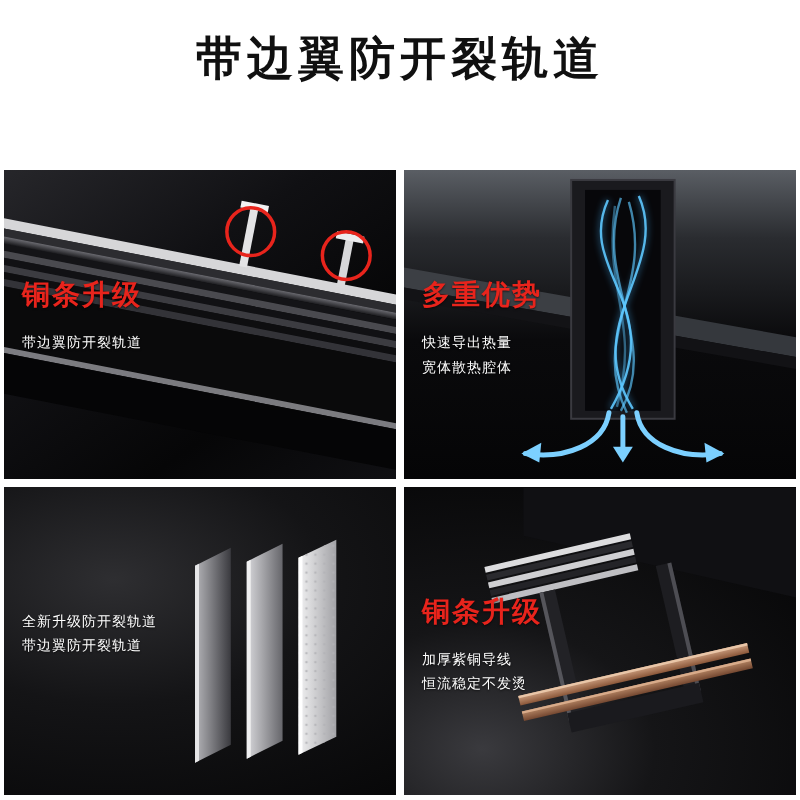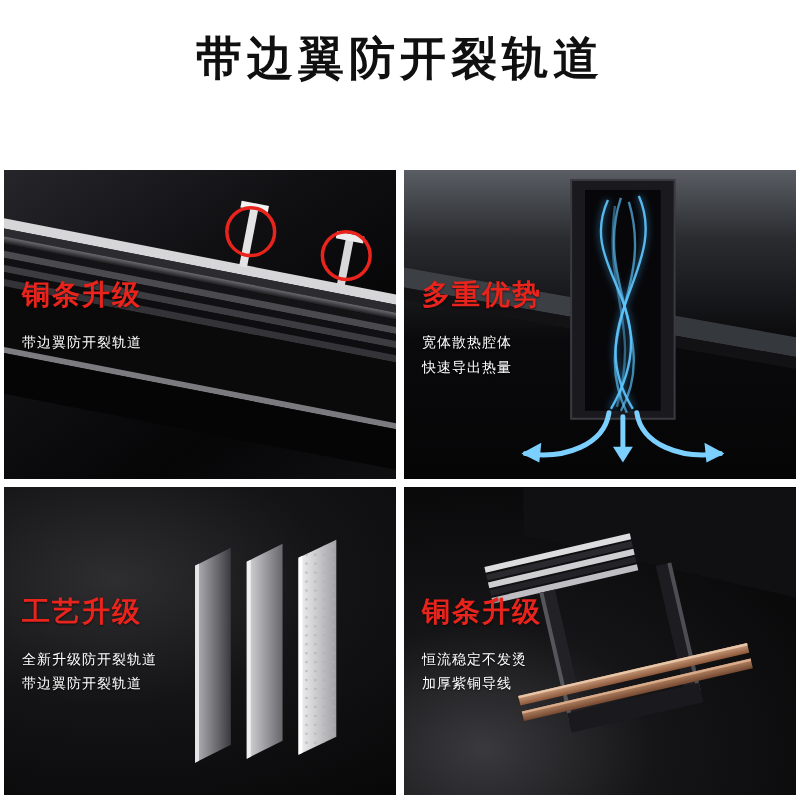--- a/index.html
+++ b/index.html
@@ -127,22 +127,22 @@
           <path d="M234,242 C239,274 278,289 318,283"></path>
           <path d="M220,246 L220,284"></path>
         </g>
         <polygon points="118,283 138,272 136,292" fill="#7cd0ff"></polygon>
         <polygon points="322,283 302,272 304,292" fill="#7cd0ff"></polygon>
         <polygon points="220,292 210,276 230,276" fill="#7cd0ff"></polygon>
       </svg>
       <div class="feature-text">
         <div class="feature-label">多重优势</div>
         <div class="feature-desc">
+          <div>快速导出热量</div>
           <div>宽体散热腔体</div>
-          <div>快速导出热量</div>
         </div>
       </div>
     </div>
 
     <div class="panel craft">
       <svg class="art" viewBox="0 0 394 308">
         <defs>
           <linearGradient id="p1" x1="0" y1="0" x2="1" y2="0">
             <stop offset="0" stop-color="#b6b6ba"></stop>
               <stop offset="1" stop-color="#3a3a3f"></stop>
@@ -163,21 +163,20 @@
           <polygon points="0,42 36,24 36,222 0,240" fill="url(#p1)"></polygon>
           <polygon points="0,42 4,40 4,238 0,240" fill="#e6e6e8"></polygon>
           <polygon points="52,38 88,20 88,218 52,236" fill="url(#p2)"></polygon>
           <polygon points="52,38 56,36 56,234 52,236" fill="#f0f0f1"></polygon>
           <polygon points="104,34 142,16 142,214 104,232" fill="url(#p3)"></polygon>
           <polygon points="104,34 142,16 142,214 104,232" fill="url(#dots)" opacity="0.8"></polygon>
           <polygon points="104,34 108,32 108,230 104,232" fill="#ffffff"></polygon>
         </g>
       </svg>
       <div class="feature-text">
-        <div class="feature-label">工艺升级</div>
         <div class="feature-desc">
           <div>全新升级防开裂轨道</div>
           <div>带边翼防开裂轨道</div>
         </div>
       </div>
     </div>
 
     <div class="panel copper">
       <svg class="art" viewBox="0 0 394 308">
         <defs>
@@ -204,20 +203,20 @@
           <rect x="148" y="214" width="136" height="20" fill="#1a1a1e"></rect>
           <rect x="104" y="186" width="236" height="10" fill="url(#cu)"></rect>
           <rect x="104" y="186" width="236" height="2.5" fill="#e9c6a8"></rect>
           <rect x="104" y="202" width="236" height="10" fill="url(#cu2)"></rect>
           <rect x="104" y="202" width="236" height="2.5" fill="#d8ab8a"></rect>
         </g>
       </svg>
       <div class="feature-text">
         <div class="feature-label">铜条升级</div>
         <div class="feature-desc">
+          <div>加厚紫铜导线</div>
           <div>恒流稳定不发烫</div>
-          <div>加厚紫铜导线</div>
         </div>
       </div>
     </div>
 
   </div>
 </div>
 
 </body></html>

